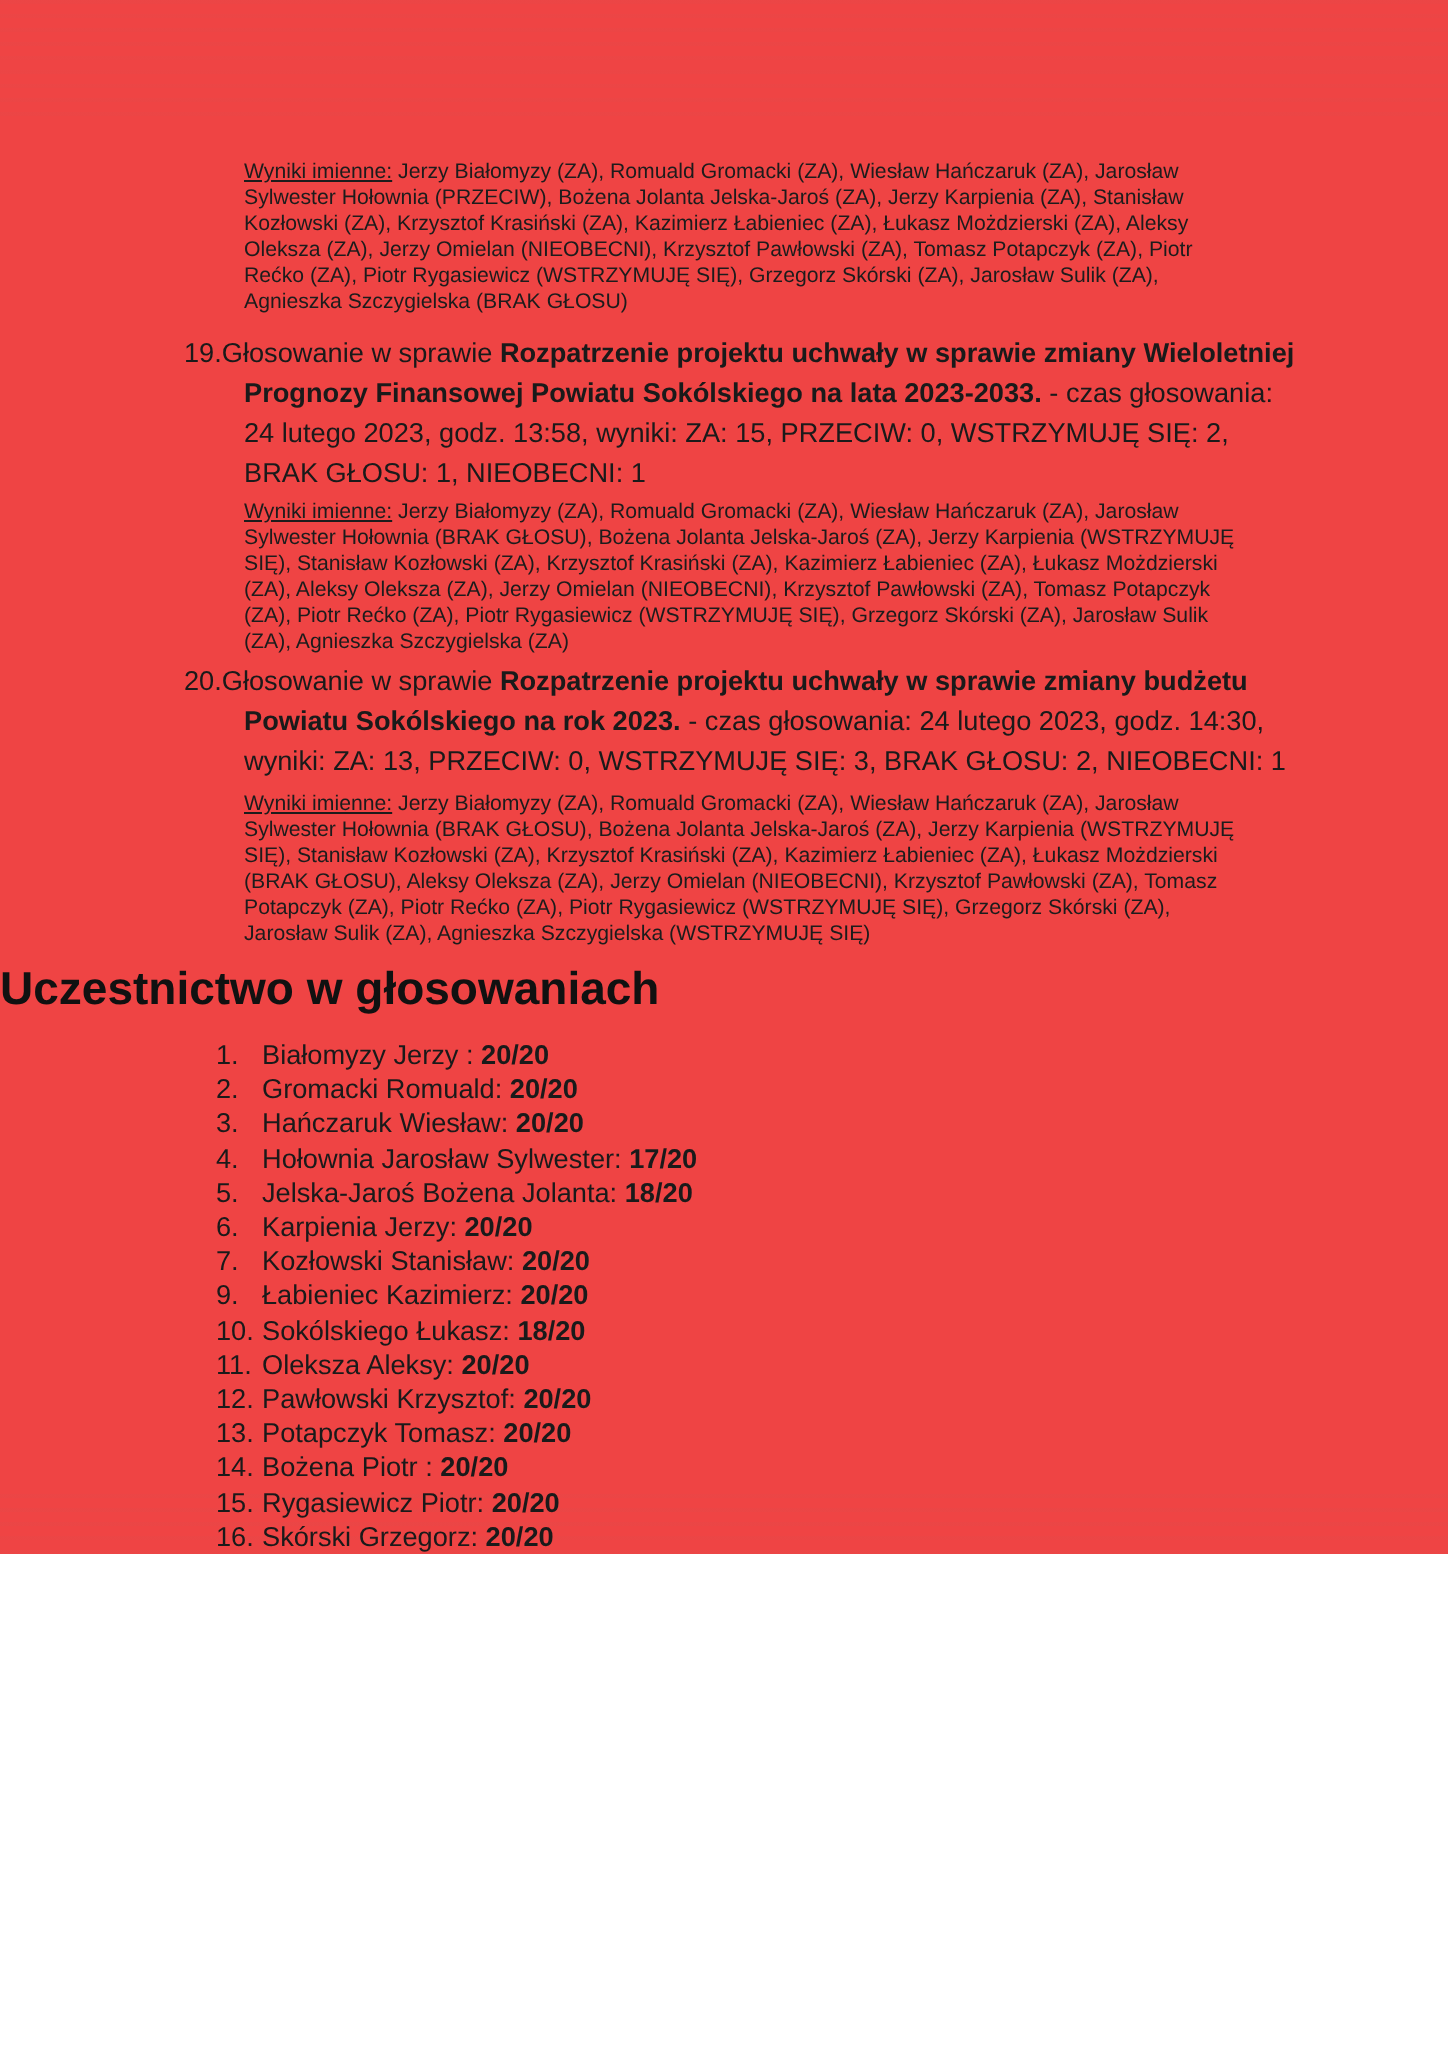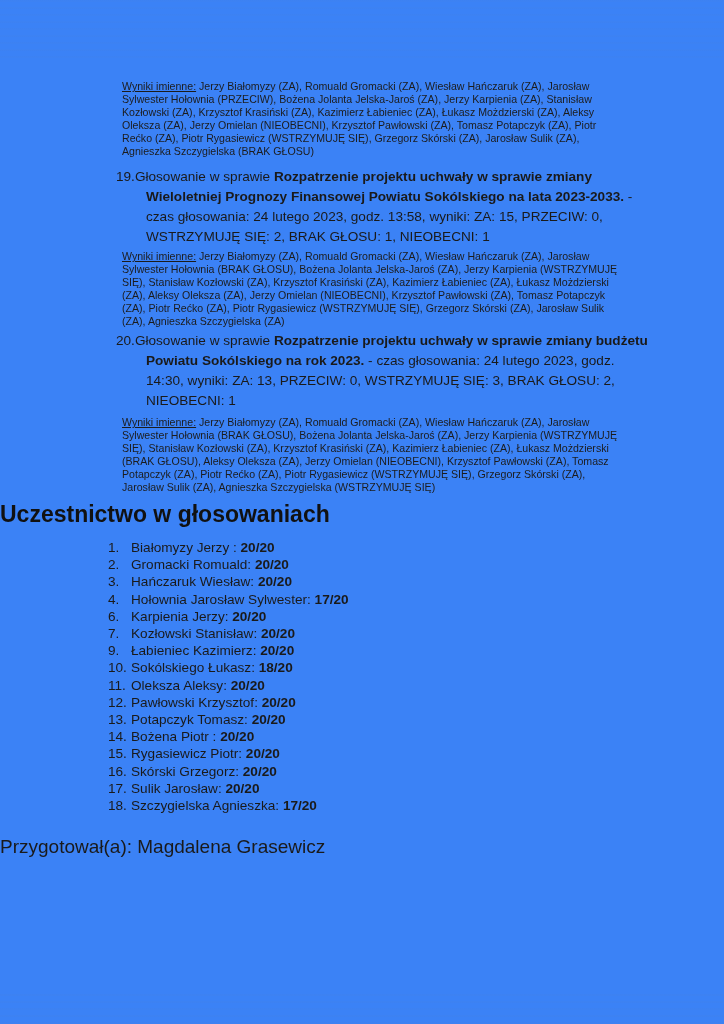--- a/index.html
+++ b/index.html
@@ -3,22 +3,22 @@
 <meta charset="utf-8">
 <style>
   html, body {
     margin: 0;
     padding: 0;
     background: #ffffff;
   }
   .page {
     position: relative;
     width: 724px;
-    height: 1024px;
-    background: #3b82f6;
+    height: 777px;
+    background: #ef4444;
     font-family: "Liberation Sans", "DejaVu Sans", sans-serif;
     color: #1d1d1d;
     overflow: hidden;
   }
   
   .scan-noise {
     position: absolute;
     left: 0;
     width: 100%;
     pointer-events: none;
@@ -36,21 +36,21 @@
   .wyniki-block {
     margin: 0 96px 0 122px;
     font-size: 10.6px;
     line-height: 13px;
     text-align: left;
     color: #1c1c1c;
   }
   .wyniki-block .lbl { text-decoration: underline; }
 
   .vote-item {
-    margin: 0 74px 0 116px;
+    margin: 0 74px 0 92px;
     padding-left: 30px;
     text-indent: -30px;
     font-size: 13.6px;
     line-height: 20px;
     color: #1a1a1a;
   }
   .vote-item .subject { font-weight: bold; }
 
   .spacer-a { height: 80px; }   
   .spacer-b { height: 9px; }    
@@ -119,20 +119,21 @@
 
     <h2 class="section-heading" style="margin:0;">Uczestnictwo w głosowaniach</h2>
 
     <div class="spacer-g"></div>
 
     <div class="participation-list">
       <div class="participation-row"><span class="num">1.</span><span>Białomyzy Jerzy : </span><span class="score">20/20</span></div>
       <div class="participation-row"><span class="num">2.</span><span>Gromacki Romuald: </span><span class="score">20/20</span></div>
       <div class="participation-row"><span class="num">3.</span><span>Hańczaruk Wiesław: </span><span class="score">20/20</span></div>
       <div class="participation-row"><span class="num">4.</span><span>Hołownia Jarosław Sylwester: </span><span class="score">17/20</span></div>
+      <div class="participation-row"><span class="num">5.</span><span>Jelska-Jaroś Bożena Jolanta: </span><span class="score">18/20</span></div>
       <div class="participation-row"><span class="num">6.</span><span>Karpienia Jerzy: </span><span class="score">20/20</span></div>
       <div class="participation-row"><span class="num">7.</span><span>Kozłowski Stanisław: </span><span class="score">20/20</span></div>
       <div class="participation-row"><span class="num">9.</span><span>Łabieniec Kazimierz: </span><span class="score">20/20</span></div>
       <div class="participation-row"><span class="num">10.</span><span>Sokólskiego Łukasz: </span><span class="score">18/20</span></div>
       <div class="participation-row"><span class="num">11.</span><span>Oleksza Aleksy: </span><span class="score">20/20</span></div>
       <div class="participation-row"><span class="num">12.</span><span>Pawłowski Krzysztof: </span><span class="score">20/20</span></div>
       <div class="participation-row"><span class="num">13.</span><span>Potapczyk Tomasz: </span><span class="score">20/20</span></div>
       <div class="participation-row"><span class="num">14.</span><span>Bożena Piotr : </span><span class="score">20/20</span></div>
       <div class="participation-row"><span class="num">15.</span><span>Rygasiewicz Piotr: </span><span class="score">20/20</span></div>
       <div class="participation-row"><span class="num">16.</span><span>Skórski Grzegorz: </span><span class="score">20/20</span></div>

